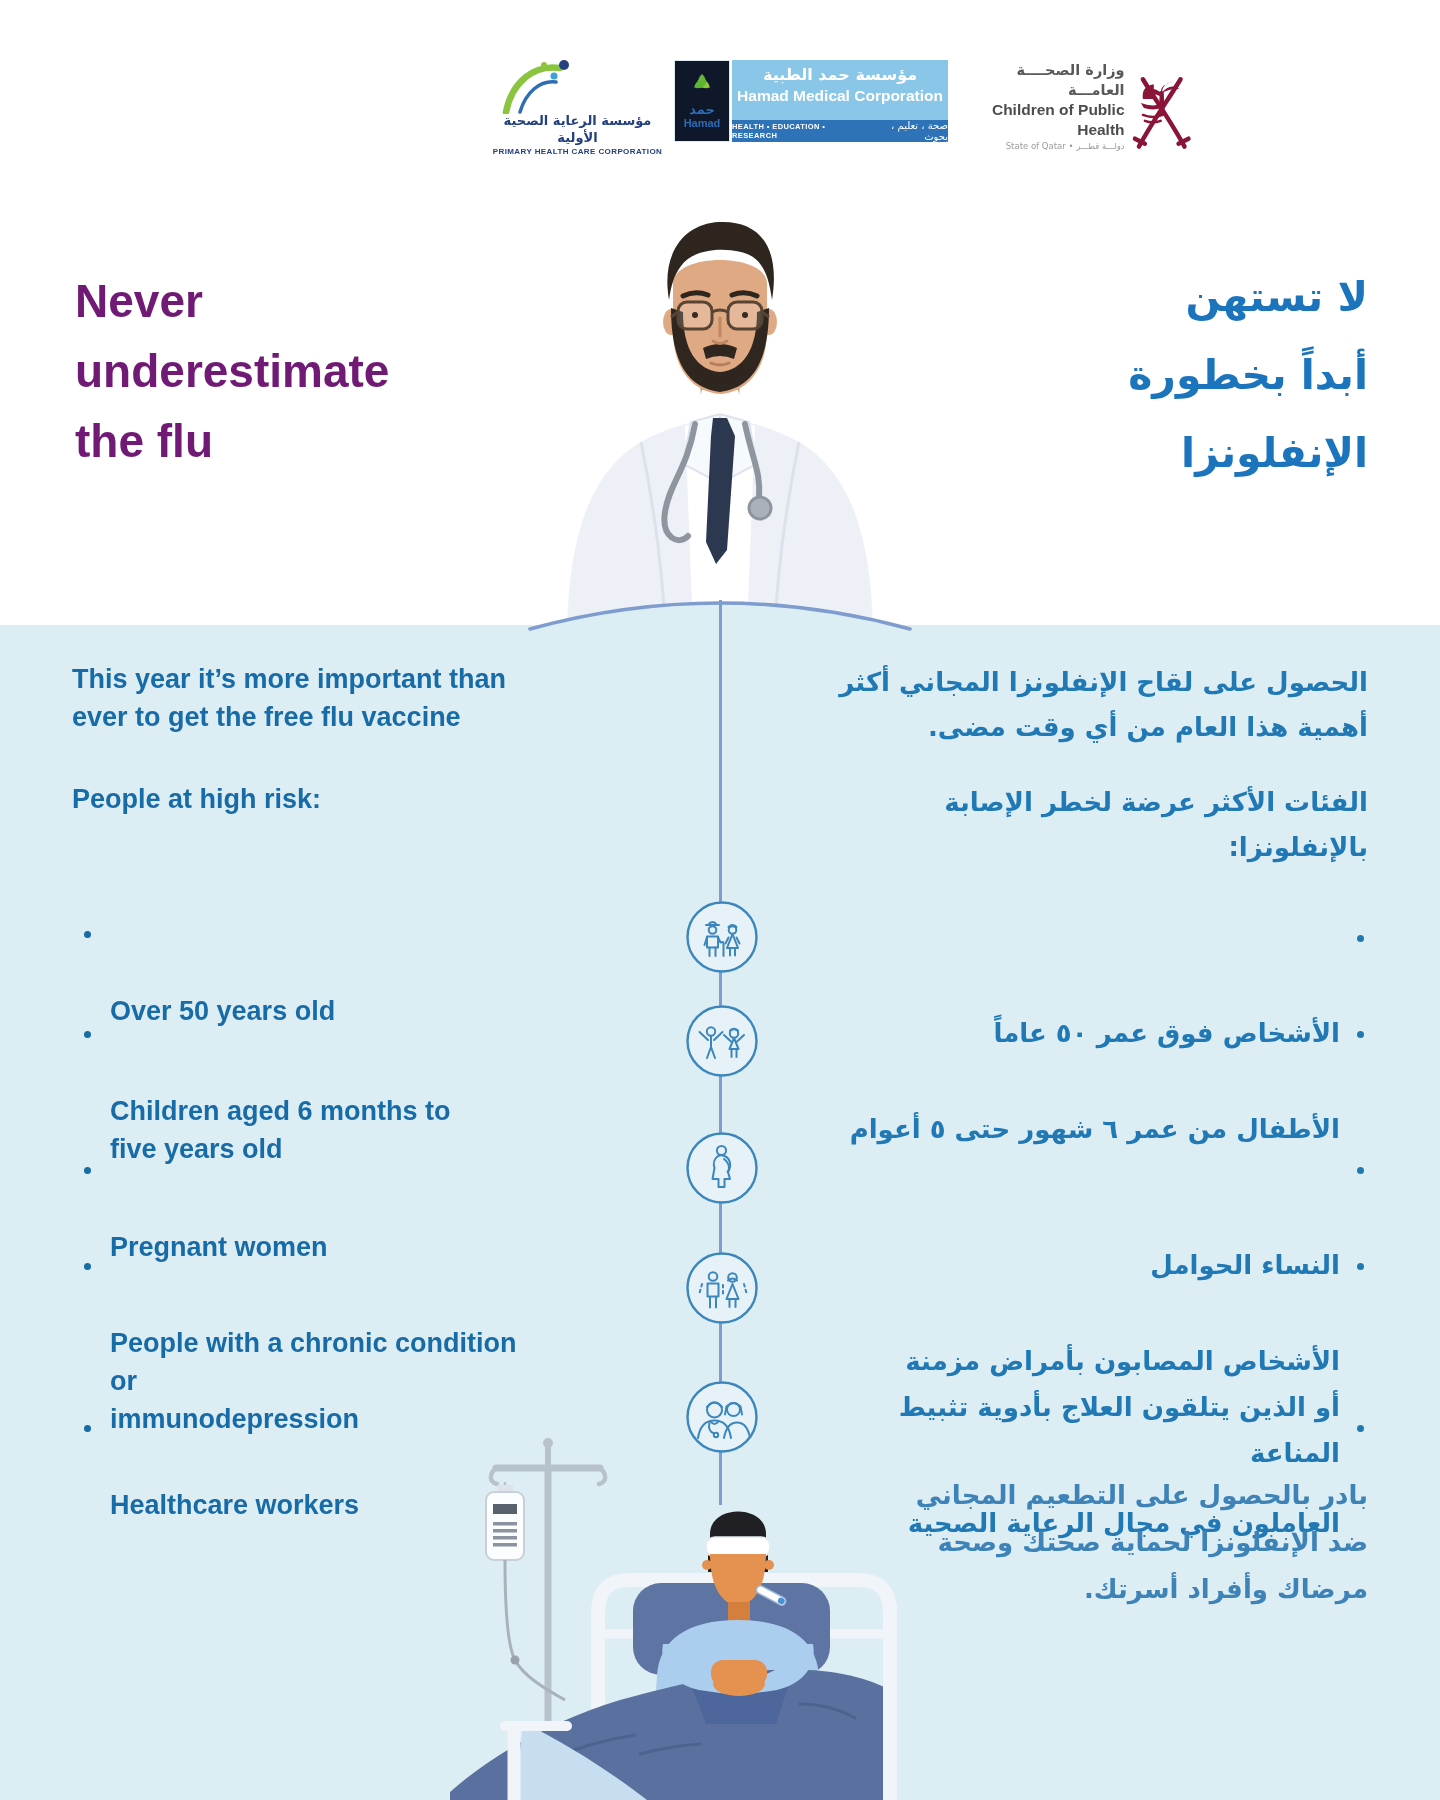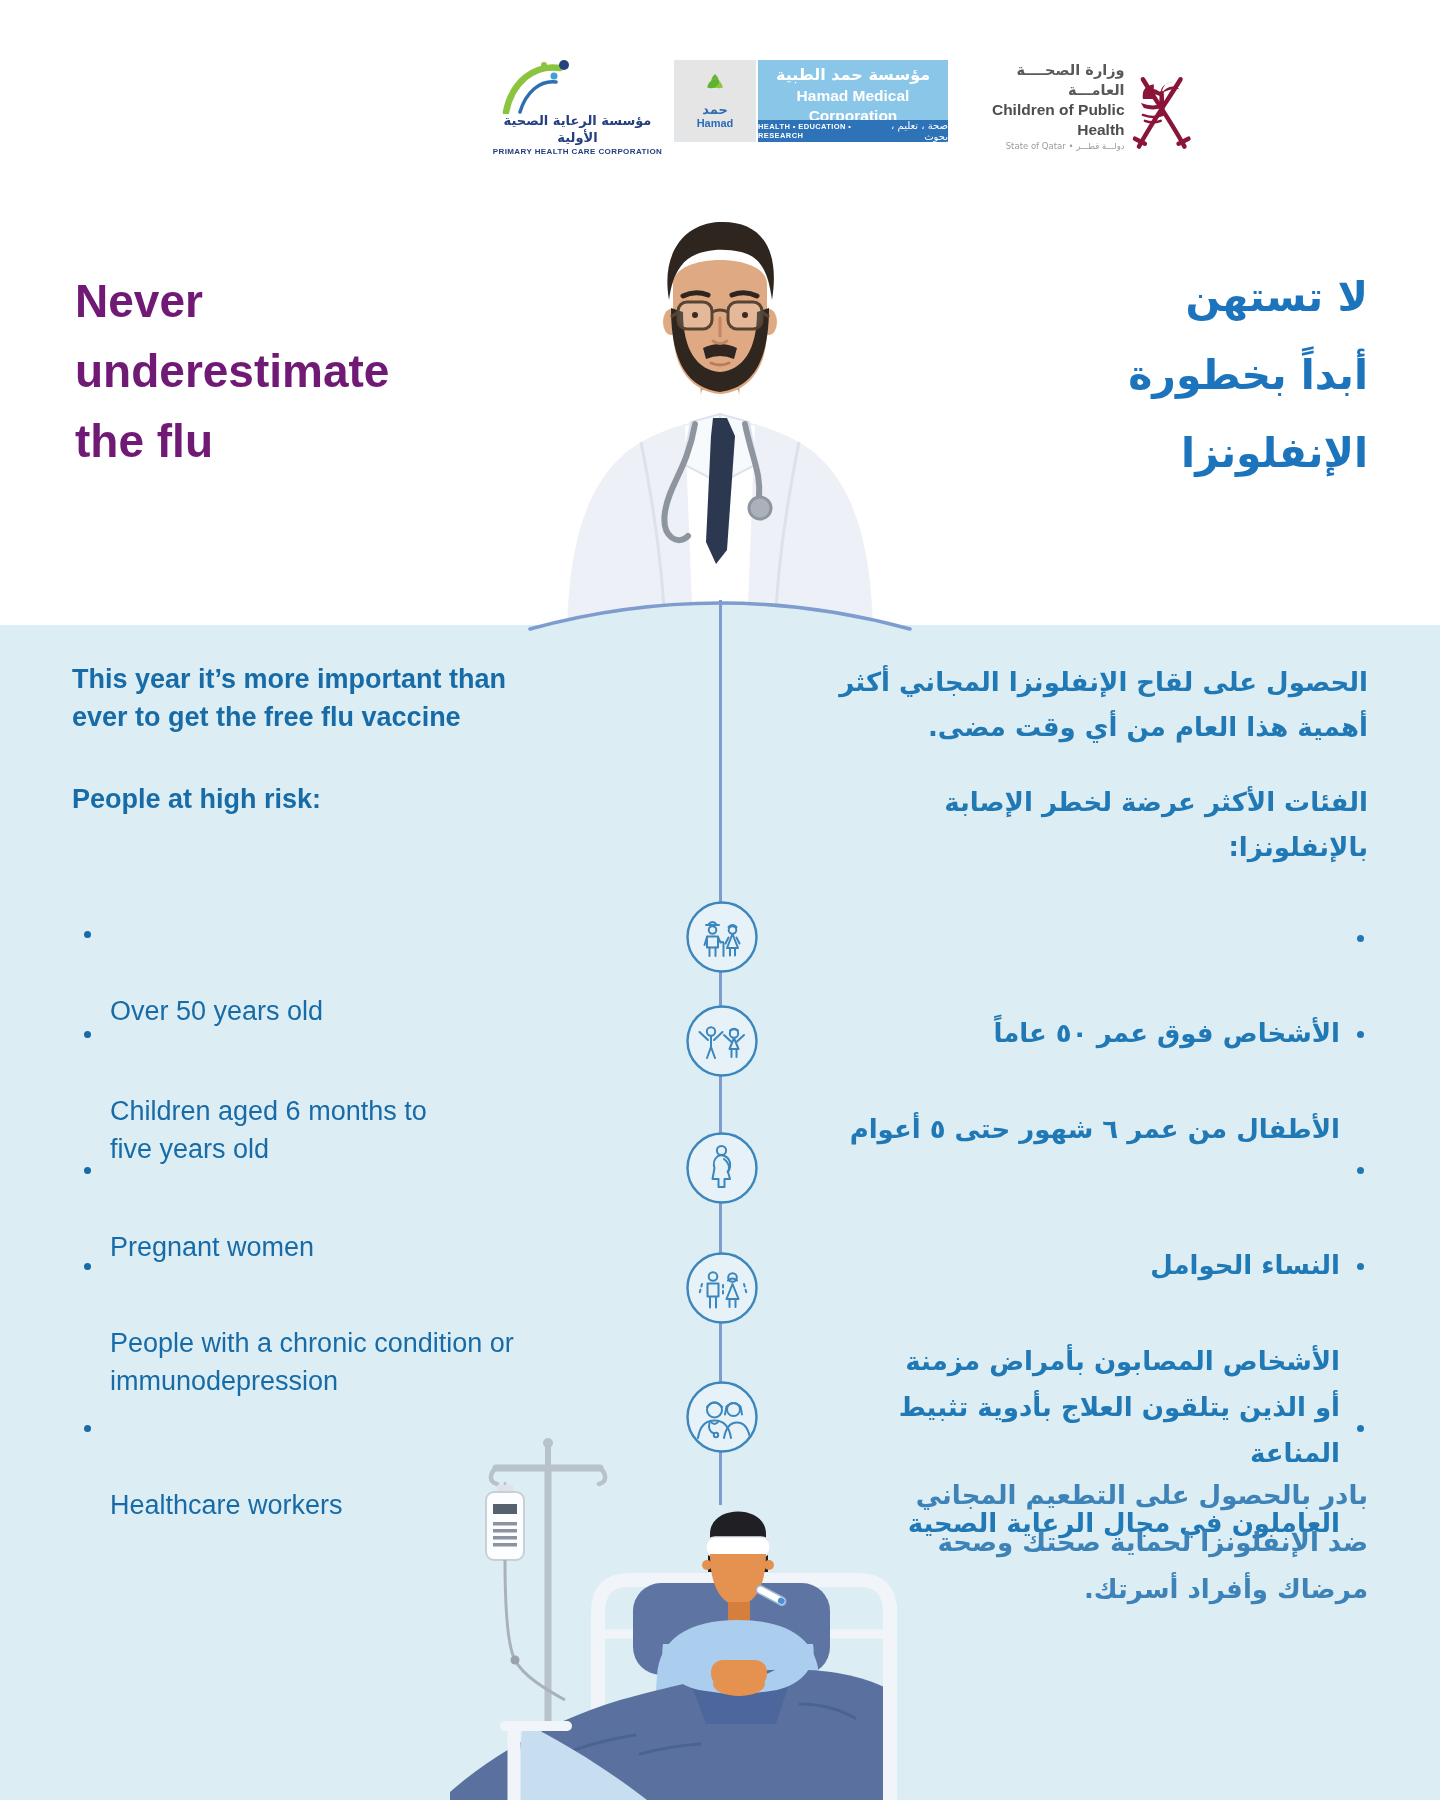--- a/index.html
+++ b/index.html
@@ -13,21 +13,21 @@
   .pre{white-space:pre-line;}
 
   
   .logo-phcc{left:462px;top:56px;width:210px;height:90px;}
   .phcc-swoosh{left:36px;top:0;}
   .phcc-text{left:28px;top:56px;width:175px;text-align:center;color:#24407e;}
   .phcc-text .l1{font-family:"DejaVu Sans",sans-serif;font-size:13px;font-weight:bold;line-height:17px;}
   .phcc-text .l2{font-size:8px;font-weight:bold;letter-spacing:.4px;line-height:11px;}
 
   .logo-hmc{left:674px;top:60px;width:274px;height:82px;display:flex;}
-  .hmc-card{width:82px;height:82px;background:#e5e5e5;border:1px solid #dde8f1;box-sizing:border-box;
+  .hmc-card{width:56px;height:82px;background:#0f172a;border:1px solid #dde8f1;box-sizing:border-box;
     display:flex;flex-direction:column;align-items:center;justify-content:center;}
   .hmc-mark-ar{font-family:"DejaVu Sans",sans-serif;font-size:13px;font-weight:bold;color:#2b6cb4;line-height:15px;}
   .hmc-mark-en{font-size:11px;font-weight:bold;color:#2b6cb4;line-height:13px;}
   .hmc-banner{flex:1;display:flex;flex-direction:column;margin-left:2px;}
   .hmc-banner-top{height:60px;background:#8ac6e8;color:#fff;text-align:center;padding-top:4px;box-sizing:border-box;}
   .hmc-name-ar{font-family:"DejaVu Sans",sans-serif;font-size:16px;font-weight:bold;line-height:22px;direction:rtl;}
   .hmc-name-en{font-size:15.5px;font-weight:bold;line-height:20px;}
   .hmc-strip{height:22px;background:#2e73b8;color:#fff;display:flex;align-items:center;justify-content:space-between;padding:0 0;}
   .hmc-strip .en{font-size:7.5px;font-weight:bold;letter-spacing:.4px;}
   .hmc-strip .ar2{font-family:"DejaVu Sans",sans-serif;font-size:10px;direction:rtl;}
@@ -49,21 +49,21 @@
   
   .blue-section{left:0;top:625px;width:1440px;height:1175px;background:#ddedf4;z-index:1;}
   .arc{left:528px;top:589px;z-index:1;}
   .v-line{left:719px;top:600px;width:3px;height:905px;background:#7e9ccd;z-index:2;}
 
   .intro-en{left:72px;top:660px;width:480px;font-size:27px;font-weight:bold;color:#176ba6;line-height:38px;z-index:3;}
   .risk-heading-en{left:72px;top:784px;width:480px;font-size:27px;font-weight:bold;color:#176ba6;z-index:3;}
   .intro-ar{right:72px;top:660px;width:570px;font-size:26px;font-weight:bold;color:#2079b5;line-height:45px;z-index:3;}
   .risk-heading-ar{right:72px;top:780px;width:570px;font-size:26px;font-weight:bold;color:#2079b5;line-height:45px;z-index:3;}
 
-  .item-en{left:110px;width:440px;font-size:27px;font-weight:normal;color:#176ba6;line-height:38px;z-index:3;}
+  .item-en{left:110px;width:440px;font-size:27px;font-weight:bold;color:#176ba6;line-height:38px;z-index:3;}
   .item-ar{right:100px;width:520px;font-size:26px;font-weight:bold;color:#2079b5;line-height:46px;z-index:3;}
   .dot{position:absolute;width:7px;height:7px;border-radius:50%;background:currentColor;top:15px;}
   .item-en .dot{left:-26px;}
   .item-ar .dot{right:-24px;top:17px;}
 
   .icon-circle{left:685px;width:74px;height:74px;z-index:3;}
 
   .footer-en{left:72px;top:1468px;width:385px;font-size:29px;color:#4e86b4;line-height:66px;z-index:3;}
   .footer-ar{right:72px;top:1472px;width:470px;font-size:26px;font-weight:bold;color:#3d83b8;line-height:47px;z-index:3;}
 

